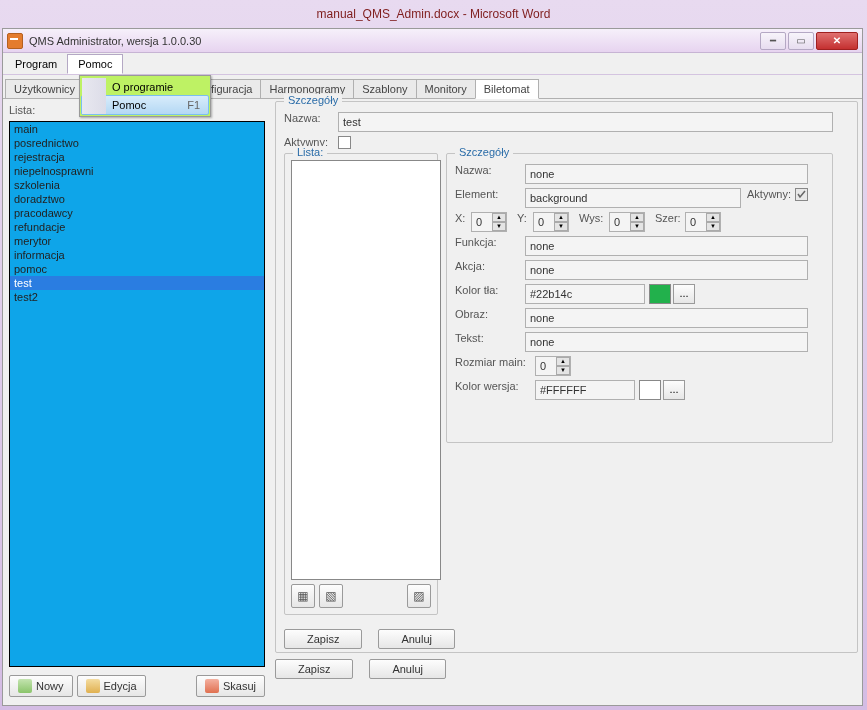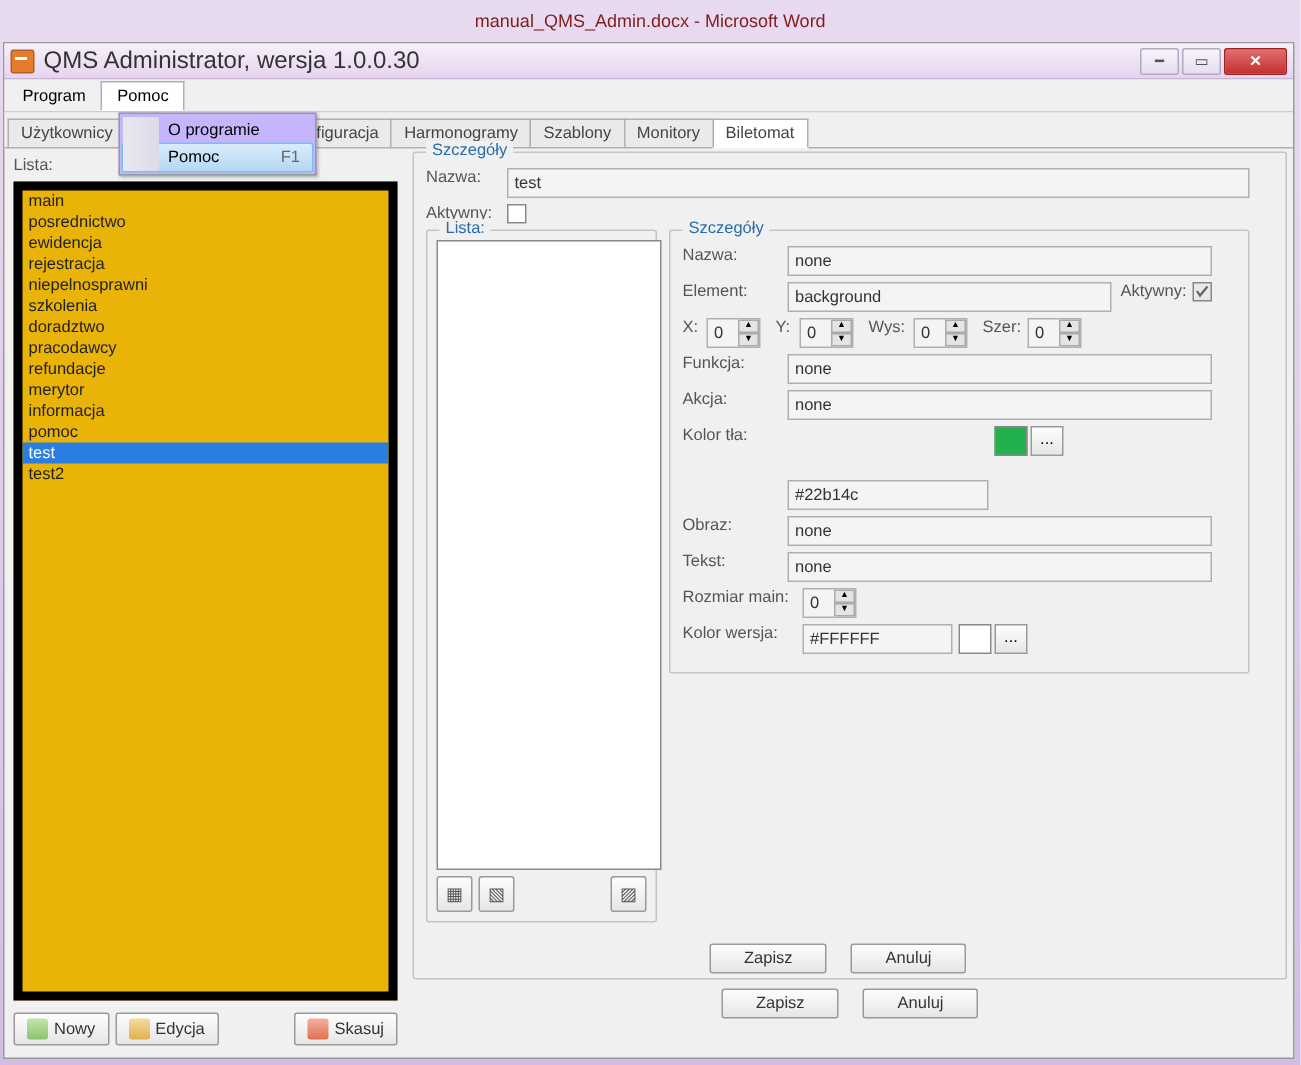--- a/index.html
+++ b/index.html
@@ -19,53 +19,53 @@
   background: #f0f0f0; border: 1px solid #9a9a9a;
 }
 .qms-titlebar {
   height: 24px;
   background: linear-gradient(to bottom, #f6f0fa, #e7d4f0);
   display: flex; align-items: center; padding: 0 4px;
   border-bottom: 1px solid #c7b4d4;
 }
 .qms-titlebar .app-icon { width: 16px; height: 16px; background:#e47c2e; border:1px solid #b46020; margin-right:6px; border-radius:2px; position:relative;}
 .qms-titlebar .app-icon::after{content:""; position:absolute; top:4px; left:2px; width:8px; height:2px; background:#fff;}
-.qms-title { flex:1; color:#333; font-size:16px; }
+.qms-title { flex:1; color:#333; font-size:11px; }
 .winbtns { display:flex; }
 .winbtn { width: 26px; height: 18px; margin-left:2px; border-radius:2px; background: linear-gradient(#f7f4fa,#e7ddf0); border:1px solid #b4a8c4; display:flex; align-items:center; justify-content:center; color:#555; font-size:10px; cursor:pointer;}
 .winbtn.close { width: 42px; background: linear-gradient(#e07070,#c43030); border-color:#a02020; color:#fff; font-weight:bold;}
 
 
 .menubar { height: 22px; background:#f0f0f0; border-bottom:1px solid #d4c4e0; display:flex; padding-left:2px;align-items:center;}
 .menuitem { padding:3px 10px; cursor:pointer; }
 .menuitem.active { background:#fff; border:1px solid #b4a8c4; border-bottom:1px solid #fff; margin-bottom:-1px;}
 
 
-.dropdown { position:absolute; top:46px; left:76px; width:132px; background:#c4b5fd; border:1px solid #999; box-shadow:1px 1px 2px rgba(0,0,0,0.3); z-index:100; padding:2px;}
+.dropdown { position:absolute; top:46px; left:76px; width:132px; background:#bef264; border:1px solid #999; box-shadow:1px 1px 2px rgba(0,0,0,0.3); z-index:100; padding:2px;}
 .dropdown-left { position:absolute; left:2px; top:2px; bottom:2px; width:24px; background: linear-gradient(to right,#e8e8f0,#dcdce8);}
 .dropitem { padding:3px 8px 3px 30px; cursor:pointer; display:flex; justify-content:space-between;}
 .dropitem.highlighted { background: linear-gradient(#d8ecfb,#b4d8f4); border:1px solid #7abff0; border-radius:2px; margin:-1px;}
 .dropitem .shortcut { color:#666; }
 
 
 .tabs-row { height:24px; display:flex; align-items:flex-end; padding-left:2px; background:#f0f0f0; border-bottom:1px solid #b0b0b0; position:relative;}
 .tab { padding:3px 8px; background:#eaeaea; border:1px solid #b0b0b0; border-bottom:none; margin-right:-1px; cursor:pointer; font-size:11px; color:#444;}
 .tab.active { background:#fff; border-bottom:1px solid #fff; margin-bottom:-1px;}
 
 
 .content { position:absolute; top:72px; left:4px; right:4px; bottom:4px; background:#f0f0f0;}
 
 .left-panel { position:absolute; top:0; left:0; width:260px; bottom:0;}
 .right-panel { position:absolute; top:0; left:268px; right:0; bottom:0;}
 
 .label { color:#555; font-size:11px;}
 
 
 .lista-label{ padding:3px 2px 2px 2px;}
-.listbox { position:absolute; top:20px; left:2px; right:2px; bottom:34px; background:#eab308; border:6px solid #000000; overflow:auto;}
+.listbox { position:absolute; top:20px; left:2px; right:2px; bottom:34px; background:#0ea5e9; border:1px solid #000000; overflow:auto;}
 .listrow { padding:1px 4px; font-size:11px; color:#222; cursor:pointer;}
 .listrow.selected { background:#2a7de1; color:#fff;}
 
 
 .btnrow { position:absolute; left:2px; right:2px; bottom:4px; display:flex; gap:4px;}
 .btn { background: linear-gradient(#fdfdfd,#e6e6e6); border:1px solid #9a9a9a; border-radius:2px; padding:3px 8px; cursor:pointer; display:flex; align-items:center; gap:4px; color:#333; font-size:11px;}
 .btn .bicon { width:14px; height:14px; display:inline-block; }
 
 
 .groupbox { border:1px solid #c4c4c4; border-radius:2px; padding:10px 24px 8px 8px; position:relative; margin-bottom:6px;}
@@ -86,21 +86,21 @@
 
 .numspin { width:36px; position:relative;}
 .numspin .spinbtns{ position:absolute; right:1px; top:1px; bottom:1px; width:14px; display:flex; flex-direction:column;}
 .numspin .spinbtns div{ flex:1; background:#e4e4e4; border:1px solid #aaa; font-size:6px; text-align:center; line-height:6px;}
 
 .color-swatch { width:22px; height:20px; border:1px solid #888; display:inline-block; vertical-align:middle;}
 .dotbtn { width:22px; height:20px; border:1px solid #9a9a9a; background:linear-gradient(#fdfdfd,#e6e6e6); text-align:center; line-height:16px; cursor:pointer; margin-left:2px;}
 
 .iconbtn { width:24px; height:24px; border:1px solid #9a9a9a; background:linear-gradient(#fdfdfd,#e6e6e6); border-radius:2px; display:flex; align-items:center; justify-content:center; cursor:pointer;}
 
-.right-bottom-btns { display:flex; gap:16px; justify-content:center;}
+.right-bottom-btns { display:flex; gap:16px; justify-content:flex-start;}
 
 .right-bottom-btns .btn{ padding:3px 22px;}
 
 .tiny-icon-new{ background:linear-gradient(#c4e4b0,#8ac46a); border-radius:2px;}
 .tiny-icon-edit{ background:linear-gradient(#f4dca0,#e0b050); border-radius:2px;}
 .tiny-icon-del{ background:linear-gradient(#f4b0a0,#e07050); border-radius:2px;}
 </style>
 </head>
 <body>
 
@@ -133,21 +133,20 @@
     <div class="tab active">Biletomat</div>
   </div>
 
   <div class="content">
 
     <div class="left-panel">
       <div class="lista-label label">Lista:</div>
       <div class="listbox" id="leftlist">
           <div class="listrow">main</div>
           <div class="listrow">posrednictwo</div>
-          <div class="listrow">ewidencja</div>
           <div class="listrow">rejestracja</div>
           <div class="listrow">niepelnosprawni</div>
           <div class="listrow">szkolenia</div>
           <div class="listrow">doradztwo</div>
           <div class="listrow">pracodawcy</div>
           <div class="listrow">refundacje</div>
           <div class="listrow">merytor</div>
           <div class="listrow">informacja</div>
           <div class="listrow">pomoc</div>
           <div class="listrow selected">test</div>
@@ -249,21 +248,21 @@
               <div class="formrow">
                   <div class="flabel">Funkcja:</div>
                   <input class="input" value="none" style="">
                 </div>
               <div class="formrow">
                   <div class="flabel">Akcja:</div>
                   <input class="input" value="none" style="">
                 </div>
               <div class="formrow">
                 <div class="flabel">Kolor tła:</div>
-                <input class="input" style="width: 134px; flex: 0 0 auto; margin-top: 36px;" value="#22b14c">
+                <input class="input" style="width: 120px; flex: 0 0 auto;" value="#22b14c">
                 <span class="color-swatch" id="swatch1" style="margin-left: 4px; background: rgb(34, 177, 76);"></span>
                 <span class="dotbtn">...</span>
               </div>
               <div class="formrow">
                   <div class="flabel">Obraz:</div>
                   <input class="input" value="none" style="">
                 </div>
               <div class="formrow">
                   <div class="flabel">Tekst:</div>
                   <input class="input" value="none" style="">

